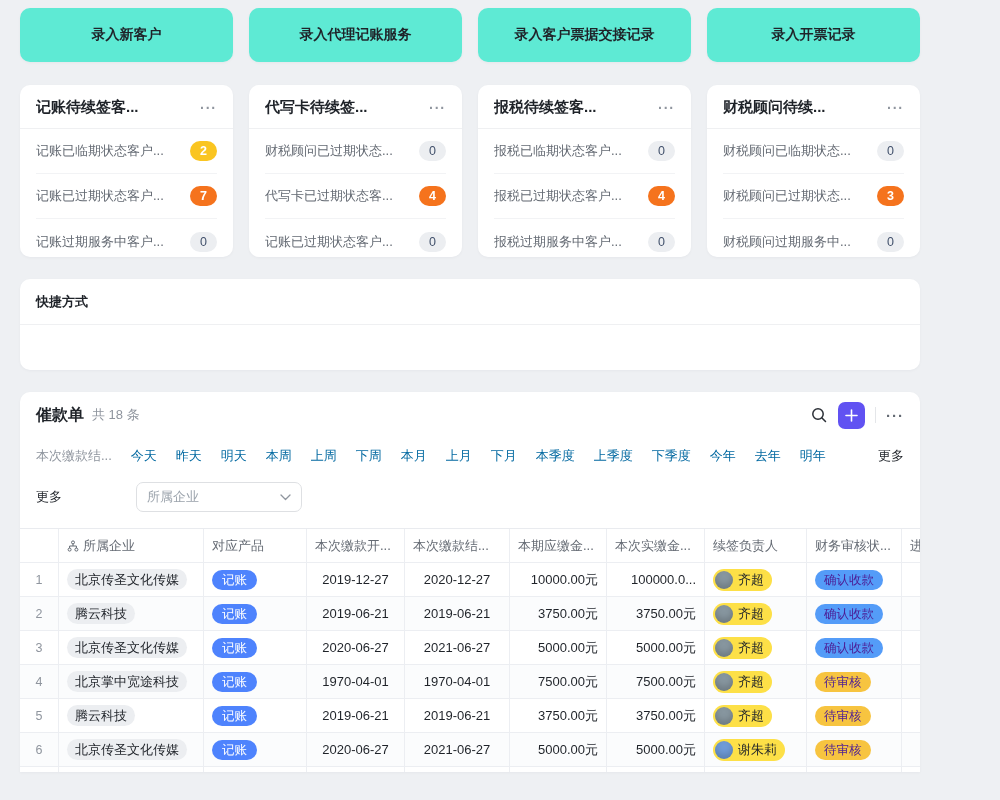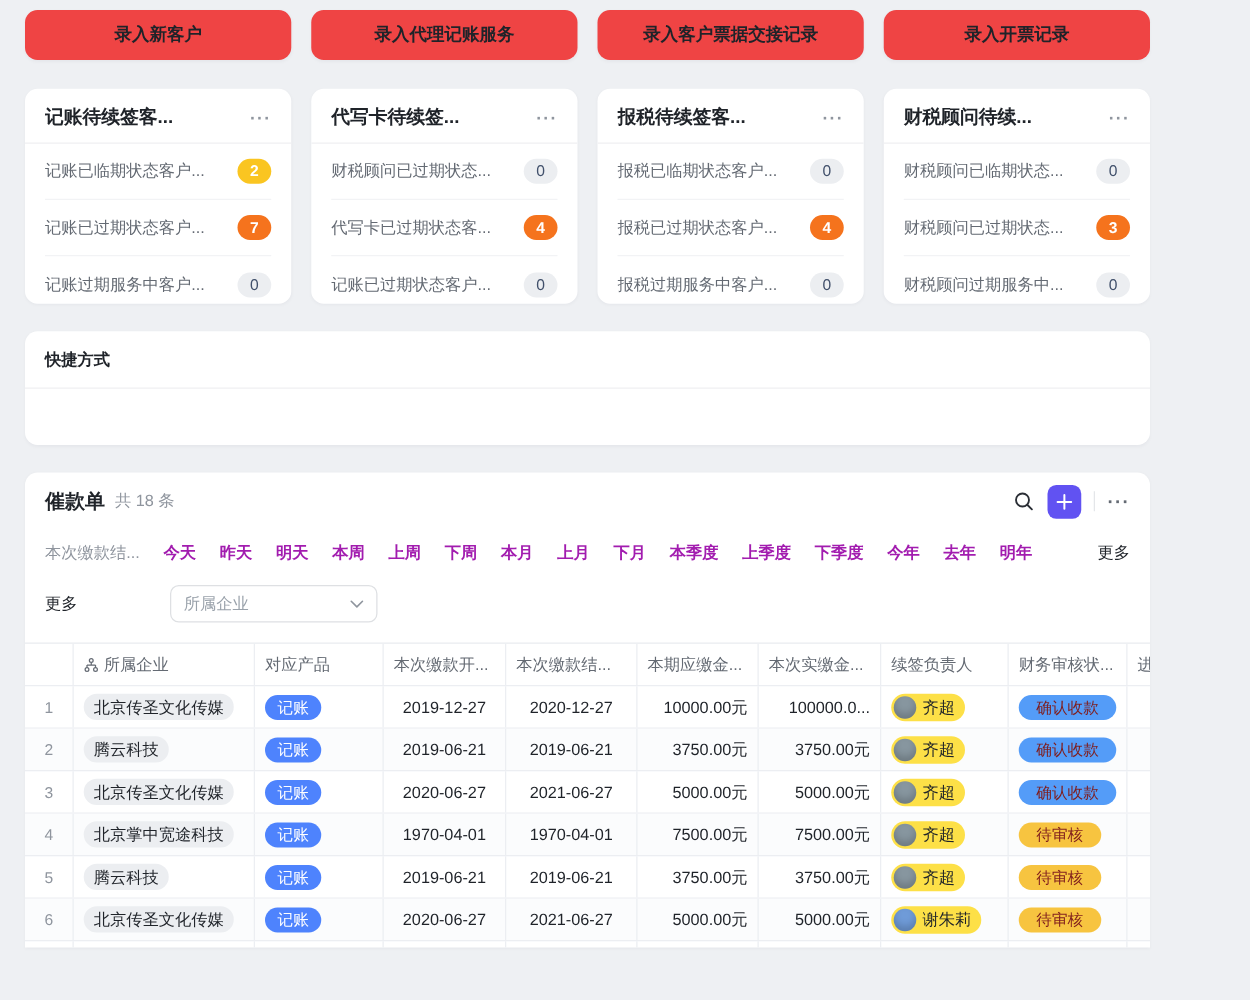--- a/index.html
+++ b/index.html
@@ -7,21 +7,21 @@
   body {
     background:#eef0f3;
     font-family:"Liberation Sans","DejaVu Sans",sans-serif;
     color:#1f2329;
   }
   .page { width:900px; margin-left:20px; }
 
   
   .qa-row { display:grid; grid-template-columns:repeat(4,1fr); gap:16px; padding-top:8px; }
   .qa-btn {
-    background:#ef4444; height:40px; border-radius:10px;
+    background:#5eead4; height:54px; border-radius:10px;
     display:flex; align-items:center; justify-content:center;
     font-size:14px; font-weight:600; color:#1f2329;
     box-shadow:0 1px 3px rgba(31,35,41,.04); cursor:pointer;
   }
 
   
   .cards-row { display:grid; grid-template-columns:repeat(4,1fr); gap:16px; margin-top:23px; }
   .card { background:#fff; border-radius:10px; height:172px; overflow:hidden;
           box-shadow:0 1px 3px rgba(31,35,41,.04); }
   .card-head { display:flex; align-items:center; justify-content:space-between;
@@ -51,21 +51,21 @@
   .rem-actions { margin-left:auto; display:flex; align-items:center; gap:10px; }
   .icon-btn { display:flex; align-items:center; justify-content:center; cursor:pointer; }
   .add-btn { width:27px; height:27px; border:none; border-radius:7px; cursor:pointer;
              display:flex; align-items:center; justify-content:center; }
   .vdiv { width:1px; height:16px; background:#e4e6e9; }
   .rem-dots { font-size:15px; color:#646a73; letter-spacing:1px; font-weight:700; cursor:pointer; }
 
   .rem-filters { display:flex; align-items:center; padding:8px 16px 10px; font-size:13px; height:38px; }
   .f-field { color:#8f959e; margin-right:19px; white-space:nowrap; }
   .chips { display:flex; gap:19px; }
-  .chip { color:#a21caf; cursor:pointer; white-space:nowrap;font-weight:bold; }
+  .chip { color:#0369a1; cursor:pointer; white-space:nowrap; }
   .f-more { margin-left:auto; color:#1f2329; cursor:pointer; }
 
   .rem-filters2 { display:flex; align-items:center; padding:6px 16px 16px; font-size:13px; height:52px; }
   .more2 { color:#1f2329; cursor:pointer; }
   .dd { margin-left:74px; width:166px; height:30px; border:1px solid #dee0e3; border-radius:7px;
         display:flex; align-items:center; padding:0 10px; cursor:pointer; background:#fff; }
   .dd-label { color:#9aa2ab; font-size:13px; }
   .dd svg { margin-left:auto; }
 
   
@@ -79,21 +79,21 @@
   .c-num { justify-content:center; color:#8f959e; font-size:12.5px; padding:0 2px; }
   .c-date { justify-content:center; }
   .c-amt { justify-content:flex-end; }
   .pill-co { background:#eceef1; border-radius:11px; padding:2px 8px; max-width:126px;
              overflow:hidden; white-space:nowrap; color:#1f2329; line-height:17px; flex:none; }
   .pill-tag { color:#ffffff; border-radius:10px; padding:2px 10px; font-size:12.5px; font-weight:500; line-height:16px; }
   .pill-person { background:#fde047; border-radius:11px; padding:2px 8px 2px 2px;
                  display:flex; align-items:center; gap:5px; line-height:17px; }
   .avatar { width:18px; height:18px; border-radius:50%; flex:none;
             box-shadow:inset 0 -4px 6px rgba(0,0,0,.18); }
-  .pill-status { color:#7f1d1d; border-radius:10px; padding:2px 14px; font-size:12.5px; font-weight:500; line-height:16px; }
+  .pill-status { color:#4c1d95; border-radius:10px; padding:2px 9px; font-size:12.5px; font-weight:500; line-height:16px; }
   .hdr-icon { margin-right:4px; display:flex; }
 </style>
 </head>
 <body>
 
 <div class="page">
 
   <div class="qa-row">
       <div class="qa-btn">录入新客户</div>
       <div class="qa-btn">录入代理记账服务</div>

